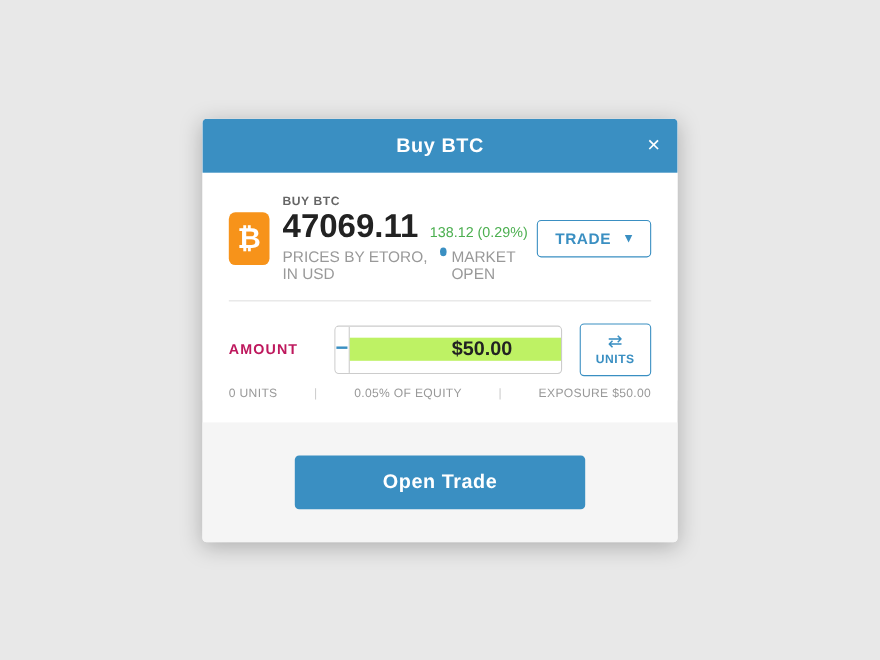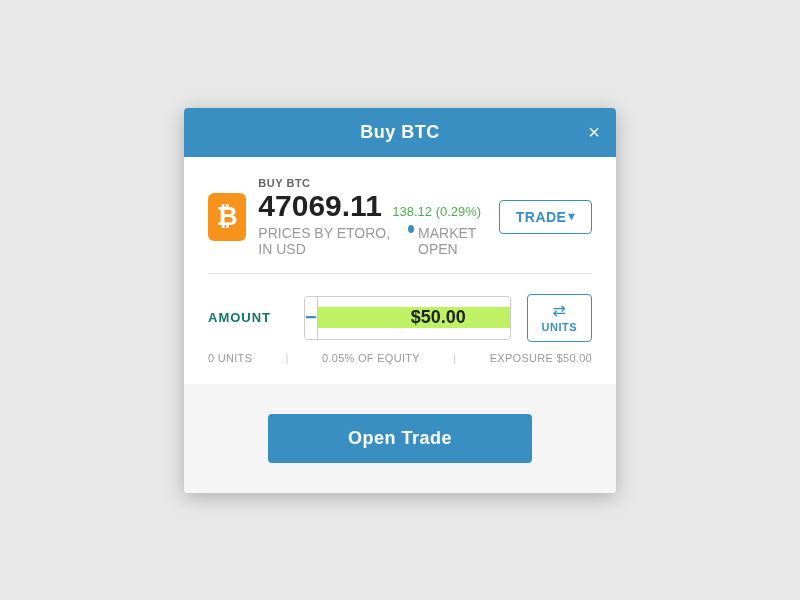--- a/index.html
+++ b/index.html
@@ -102,21 +102,21 @@
     }
     .market-open-dot {
       width: 8px;
       height: 8px;
       background: #3a8fc2;
       border-radius: 50%;
       display: inline-block;
     }
     .trade-btn {
       display: flex;
-      gap: 2px;
+      gap: 13px;
       border: 1.5px solid #3a8fc2;
       border-radius: 4px;
       padding: 8px 16px;
       background: #fff;
       color: #3a8fc2;
       font-size: 14px;
       font-weight: bold;
       cursor: pointer;
       letter-spacing: 0.5px;
     }
@@ -131,21 +131,21 @@
     }
     .amount-row {
       display: flex;
       align-items: center;
       gap: 16px;
       margin-bottom: 10px;
     }
     .amount-label {
       font-size: 13px;
       font-weight: bold;
-      color: #0f766e;
+      color: #be185d;
       letter-spacing: 1px;
       min-width: 80px;
     }
     .amount-controls {
       display: flex;
       align-items: center;
       border: 1.5px solid #ccc;
       border-radius: 4px;
       overflow: hidden;
       flex: 1;

